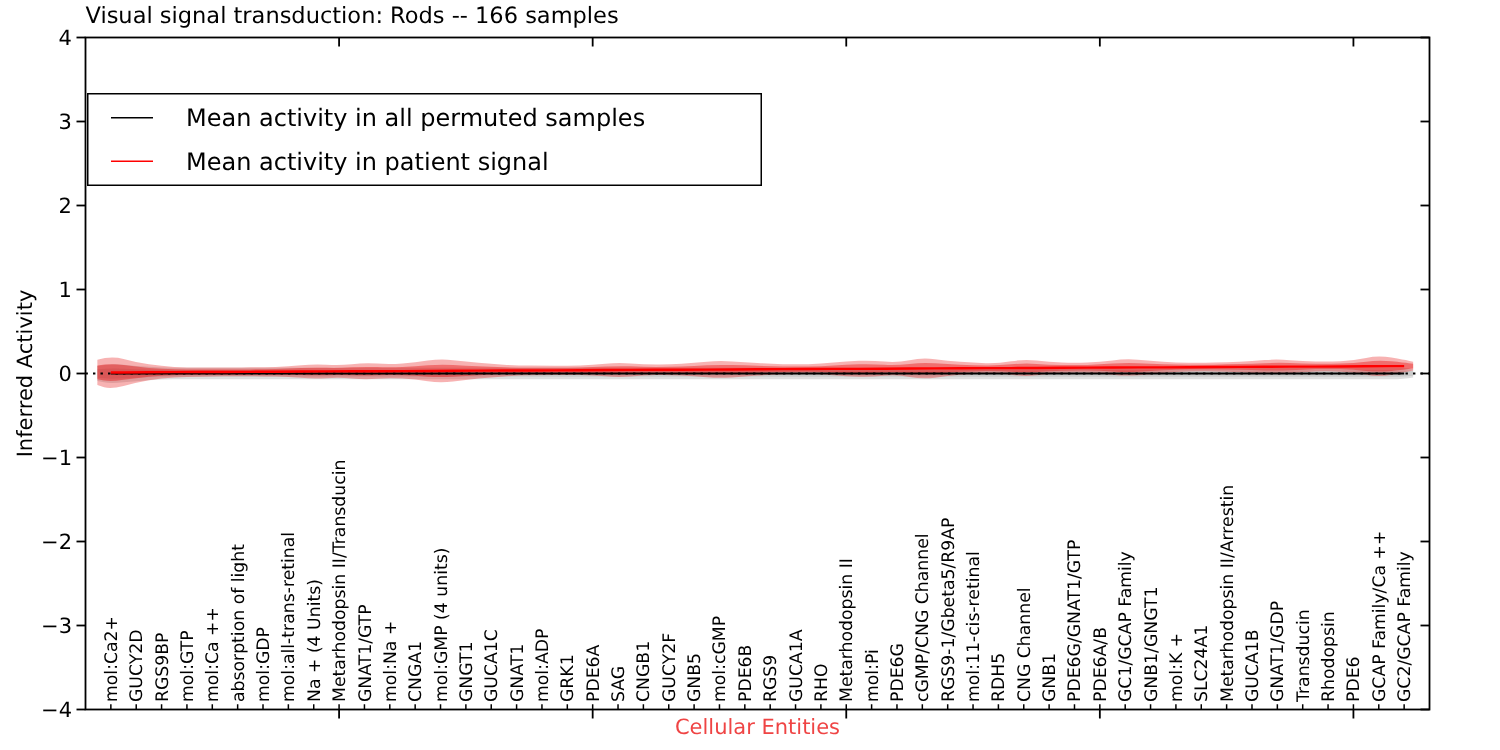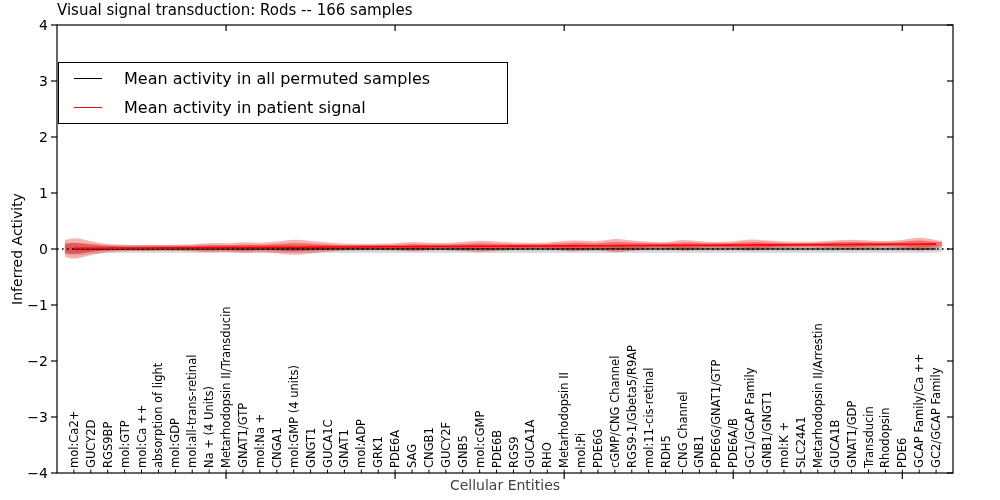--- a/index.html
+++ b/index.html
@@ -2,21 +2,21 @@
 <html><head>
 <meta charset="utf-8">
 <style>
   html,body{margin:0;padding:0;background:#ffffff;}
   body{font-family:"DejaVu Sans", sans-serif; color:#000;}
   #figure{position:relative;width:1000px;height:500px;background:#fff;overflow:hidden;}
   #plot-svg{position:absolute;left:0;top:0;}
   .chart-title{position:absolute;left:57px;top:1px;width:896px;
     font-size:15px;color:#000;white-space:nowrap;}
   .x-axis-title{position:absolute;left:57px;top:477px;width:896px;text-align:center;
-    font-size:14px;color:#404040;}
+    font-size:14px;color:#ef4444;}
   .y-axis-title{position:absolute;left:-62px;top:240px;width:160px;height:18px;
     text-align:center;font-size:14px;transform:rotate(-90deg);transform-origin:center;}
   .legend{position:absolute;left:58px;top:35px;width:450px;height:62px;box-sizing:border-box;
     border:1.3px solid #000;background:#fff;display:flex;flex-direction:column;
     justify-content:space-evenly;padding-left:15px;margin-top:27px;}
   .legend-row{display:flex;align-items:center;height:27px;}
   .legend-line{display:inline-block;width:28px;height:0;border-top:1.6px solid #000;margin-right:22px;}
   .legend-label{font-size:16px;line-height:1;white-space:nowrap;}
 </style>
 </head>

